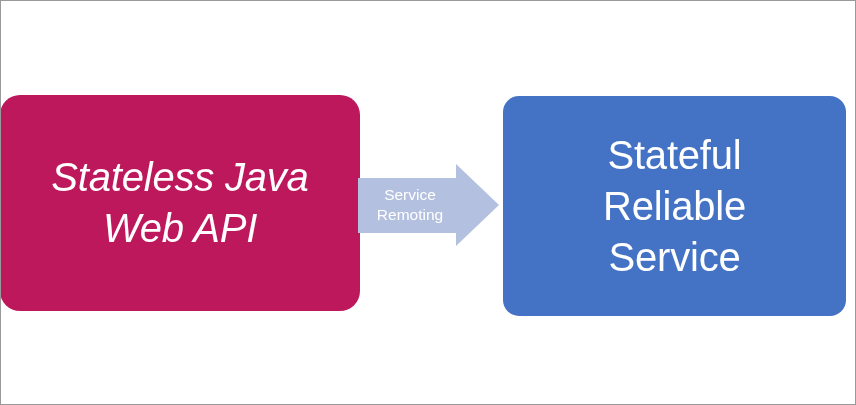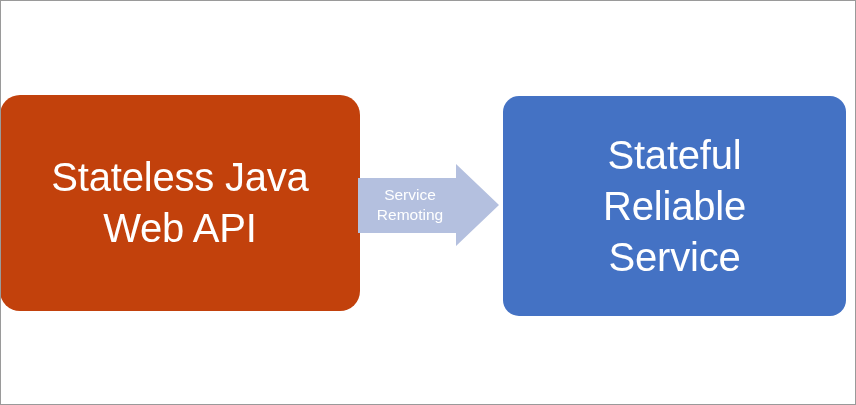--- a/index.html
+++ b/index.html
@@ -33,22 +33,23 @@
     font-family: "Liberation Sans", sans-serif;
     font-weight: 400;
     letter-spacing: -0.2px;
   }
 
   #node-stateless {
     left: -1px;
     top: 94px;
     width: 360px;
     height: 216px;
-    background: #c2410c;
+    background: #be185d;
     border-radius: 20px;
+    font-style: italic;
   }
 
   #node-stateful {
     left: 502px;
     top: 95px;
     width: 343px;
     height: 220px;
     background: #4472C4;
     border-radius: 16px;
   }

